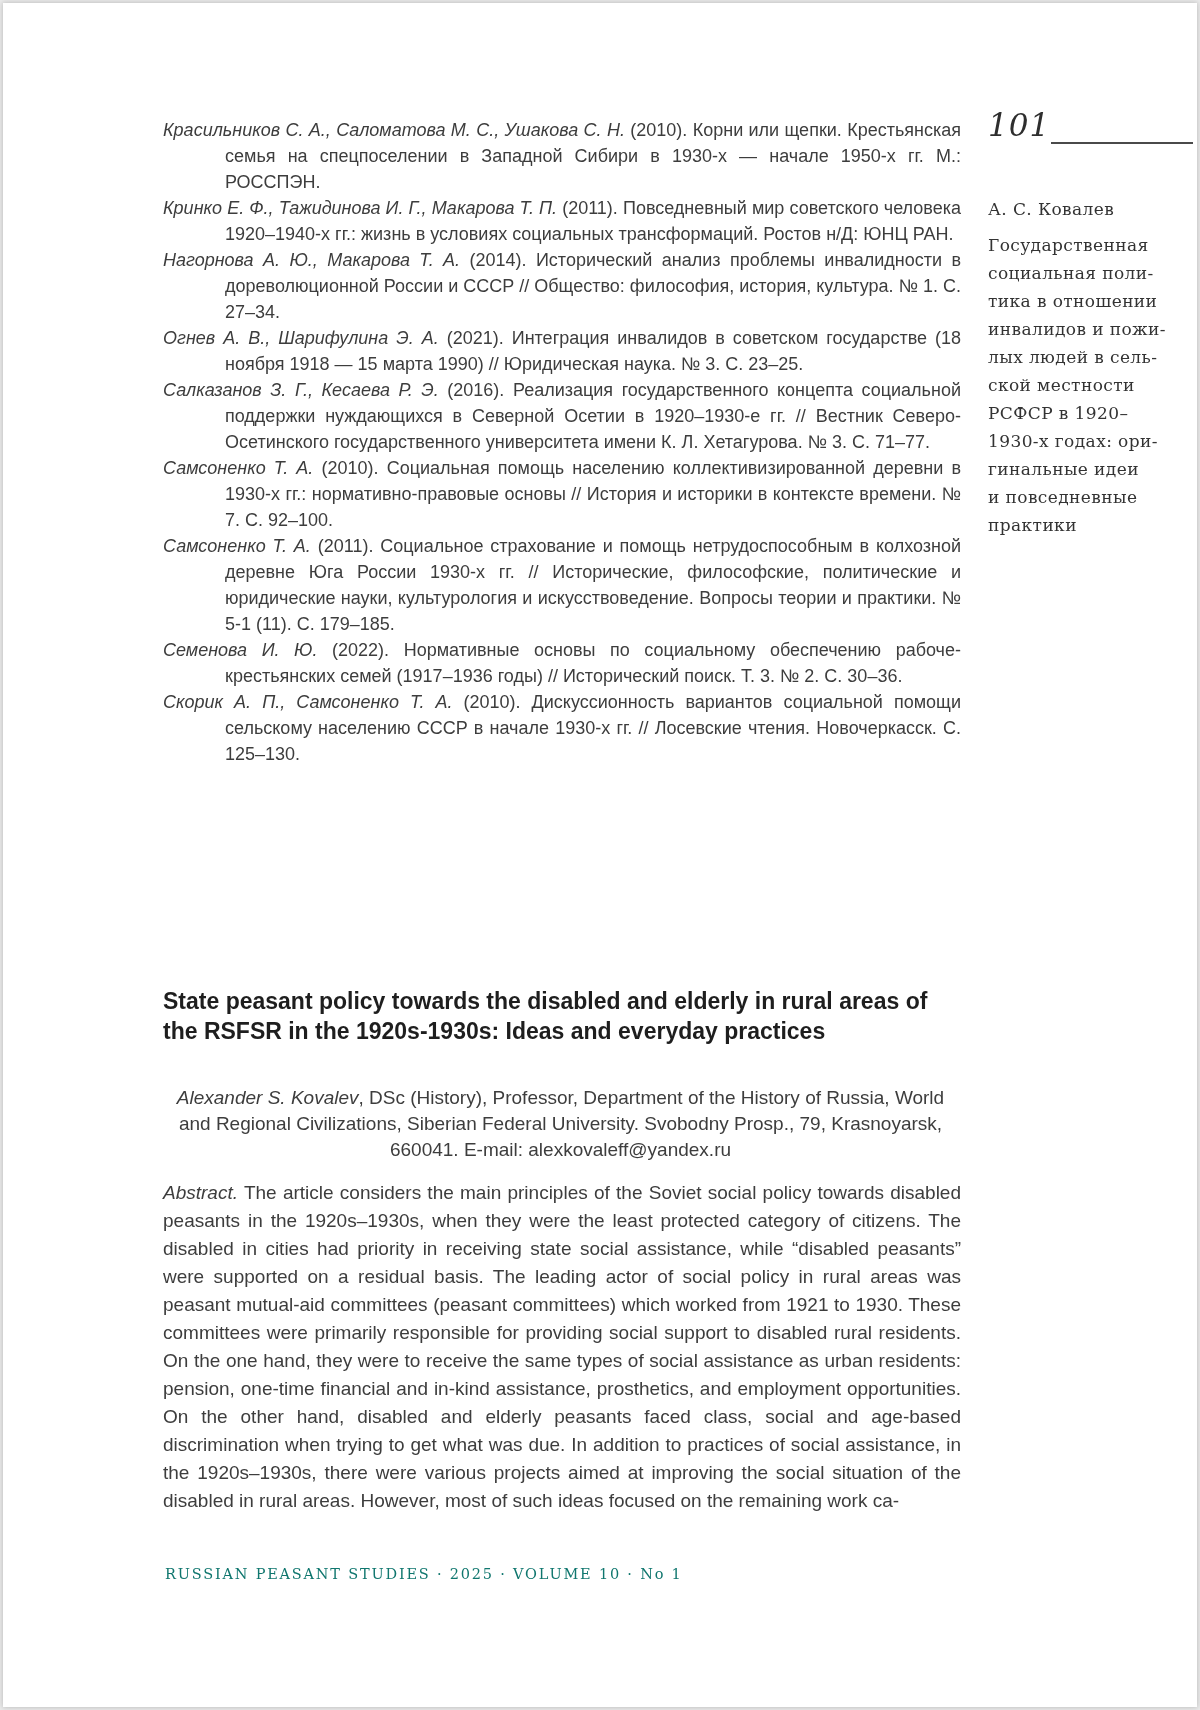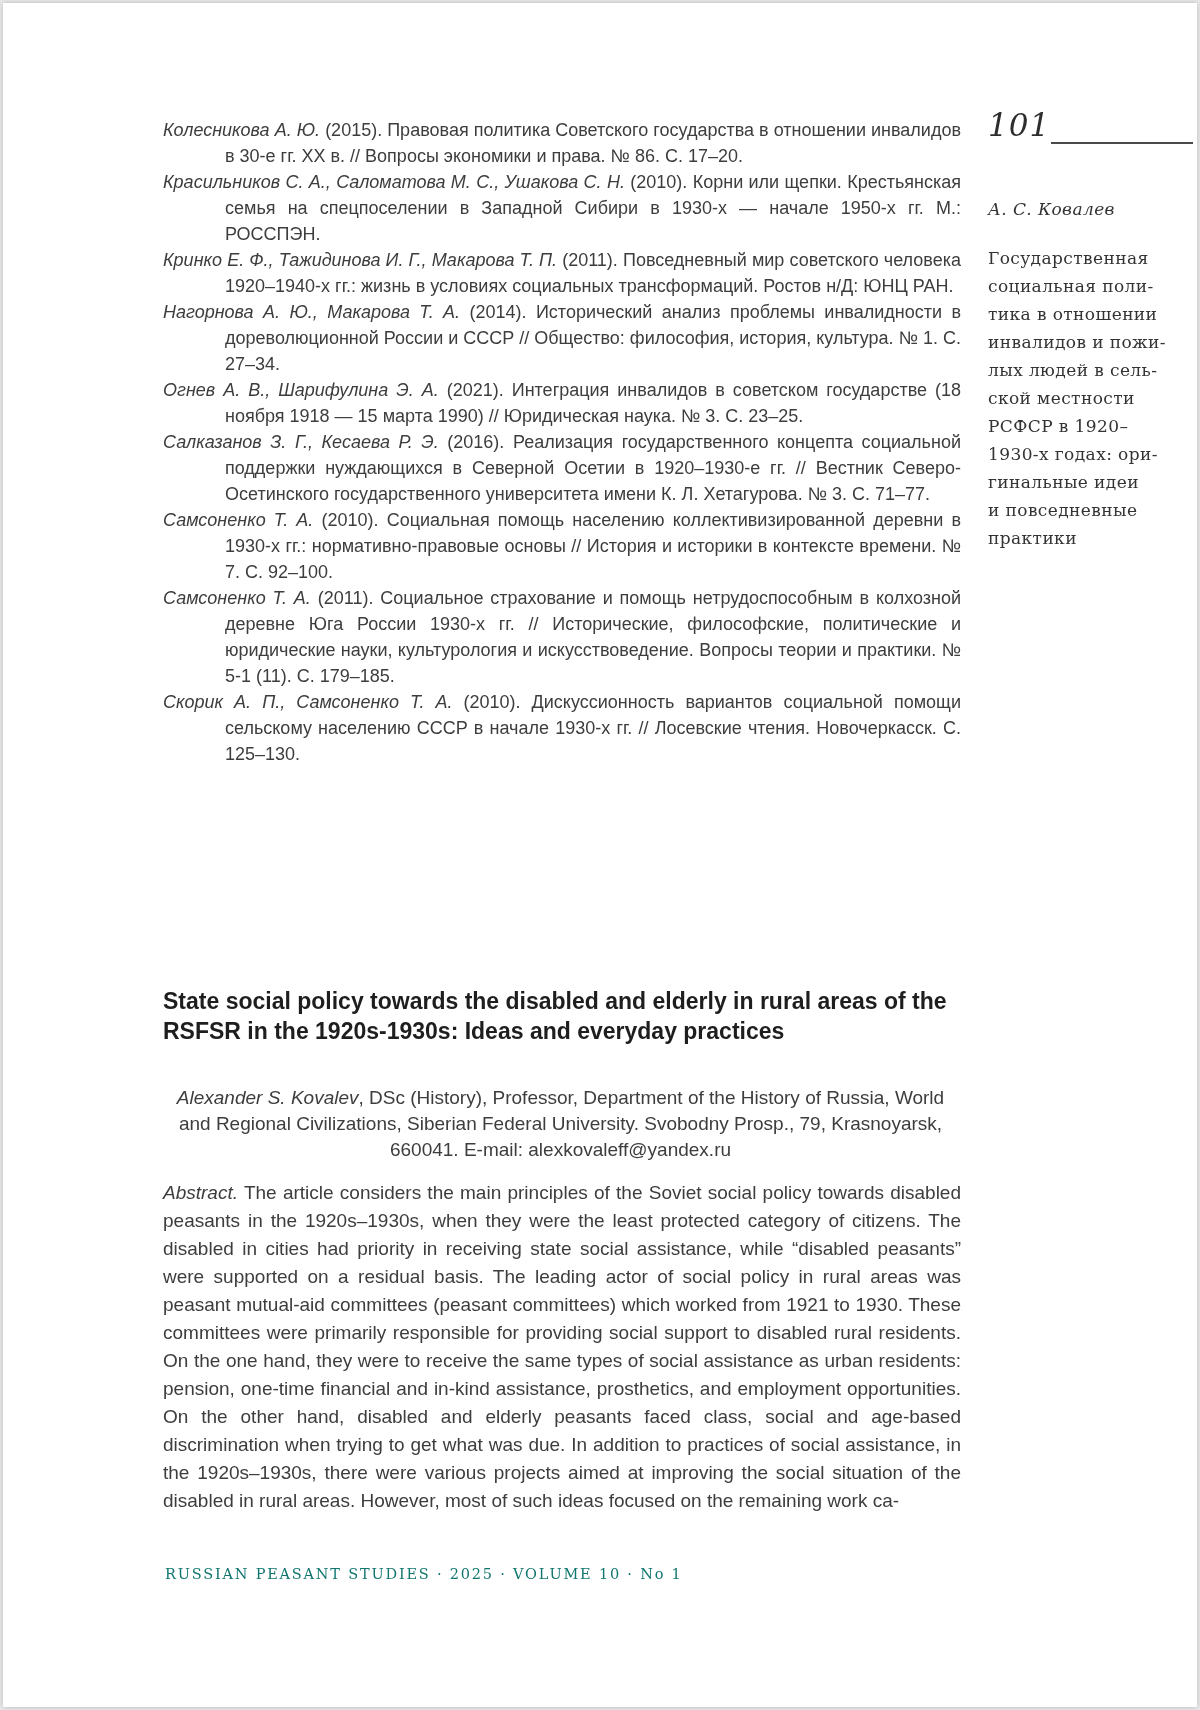--- a/index.html
+++ b/index.html
@@ -24,21 +24,21 @@
   .pagerule{
     position:absolute;left:1048px;top:139px;width:142px;
     border-top:2px solid #4a4a4a;height:0;
   }
   
   .sidebar{
     position:absolute;left:985px;top:192px;width:190px;
     font:17px/28px "DejaVu Serif",serif;
     color:#333333;letter-spacing:.4px;
   }
-  .sb-author{font-style:italic;margin-bottom:21px;white-space:nowrap;}
+  .sb-author{margin-bottom:8px;white-space:nowrap;}
   .sb-title div{white-space:nowrap;}
   
   .refs{
     position:absolute;left:160px;top:114px;width:798px;
     font:18px/26px "Liberation Sans",sans-serif;
     color:#3d3d3d;
   }
   .ref{margin:0;padding-left:62px;text-indent:-62px;text-align:justify;}
   .ref i{font-style:italic;}
   .entitle{
@@ -81,32 +81,32 @@
         <div>ской местности</div>
         <div>РСФСР в 1920–</div>
         <div>1930-х годах: ори-</div>
         <div>гинальные идеи</div>
         <div>и повседневные</div>
         <div>практики</div>
       </div>
   </aside>
 
   <section class="refs" id="refs">
-      <p class="ref"><i>Колесникова А. Ю. </i><span>(2015). Правовая политика Советского государства в отношении инвалидов в 30-е гг. XX в. // Вопросы экономики и права. № 86. С. 17–20.</span></p>
       <p class="ref"><i>Красильников С. А., Саломатова М. С., Ушакова С. Н. </i><span>(2010). Корни или щепки. Крестьянская семья на спецпоселении в Западной Сибири в 1930-х — начале 1950-х гг. М.: РОССПЭН.</span></p>
       <p class="ref"><i>Кринко Е. Ф., Тажидинова И. Г., Макарова Т. П. </i><span>(2011). Повседневный мир советского человека 1920–1940-х гг.: жизнь в условиях социальных трансформаций. Ростов н/Д: ЮНЦ РАН.</span></p>
       <p class="ref"><i>Нагорнова А. Ю., Макарова Т. А. </i><span>(2014). Исторический анализ проблемы инвалидности в дореволюционной России и СССР // Общество: философия, история, культура. № 1. С. 27–34.</span></p>
       <p class="ref"><i>Огнев А. В., Шарифулина Э. А. </i><span>(2021). Интеграция инвалидов в советском государстве (18 ноября 1918 — 15 марта 1990) // Юридическая наука. № 3. С. 23–25.</span></p>
       <p class="ref"><i>Салказанов З. Г., Кесаева Р. Э. </i><span>(2016). Реализация государственного концепта социальной поддержки нуждающихся в Северной Осетии в 1920–1930-е гг. // Вестник Северо-Осетинского государственного университета имени К. Л. Хетагурова. № 3. С. 71–77.</span></p>
       <p class="ref"><i>Самсоненко Т. А. </i><span>(2010). Социальная помощь населению коллективизированной деревни в 1930-х гг.: нормативно-правовые основы // История и историки в контексте времени. № 7. С. 92–100.</span></p>
       <p class="ref"><i>Самсоненко Т. А. </i><span>(2011). Социальное страхование и помощь нетрудоспособным в колхозной деревне Юга России 1930-х гг. // Исторические, философские, политические и юридические науки, культурология и искусствоведение. Вопросы теории и практики. № 5-1 (11). С. 179–185.</span></p>
+      <p class="ref"><i>Семенова И. Ю. </i><span>(2022). Нормативные основы по социальному обеспечению рабоче-крестьянских семей (1917–1936 годы) // Исторический поиск. Т. 3. № 2. С. 30–36.</span></p>
       <p class="ref"><i>Скорик А. П., Самсоненко Т. А. </i><span>(2010). Дискуссионность вариантов социальной помощи сельскому населению СССР в начале 1930-х гг. // Лосевские чтения. Новочеркасск. С. 125–130.</span></p>
     </section>
 
-  <h1 class="entitle">State social policy towards the disabled and elderly in rural areas of the RSFSR in the 1920s-1930s: Ideas and everyday practices</h1>
+  <h1 class="entitle">State peasant policy towards the disabled and elderly in rural areas of the RSFSR in the 1920s-1930s: Ideas and everyday practices</h1>
 
   <p class="authorinfo"><i>Alexander S. Kovalev</i><span>, DSc (History), Professor, Department of the History of Russia, World and Regional Civilizations, Siberian Federal University. Svobodny Prosp., 79, Krasnoyarsk, 660041. E-mail: alexkovaleff@yandex.ru</span></p>
 
   <p class="abstract"><i>Abstract.</i><span> The article considers the main principles of the Soviet social policy towards disabled peasants in the 1920s–1930s, when they were the least protected category of citizens. The disabled in cities had priority in receiving state social assistance, while “disabled peasants” were supported on a residual basis. The leading actor of social policy in rural areas was peasant mutual-aid committees (peasant committees) which worked from 1921 to 1930. These committees were primarily responsible for providing social support to disabled rural residents. On the one hand, they were to receive the same types of social assistance as urban residents: pension, one-time financial and in-kind assistance, prosthetics, and employment opportunities. On the other hand, disabled and elderly peasants faced class, social and age-based discrimination when trying to get what was due. In addition to practices of social assistance, in the 1920s–1930s, there were various projects aimed at improving the social situation of the disabled in rural areas. However, most of such ideas focused on the remaining work ca-</span></p>
 
   <footer class="pagefoot">RUSSIAN PEASANT STUDIES · 2025 · VOLUME 10 · No 1</footer>
 
 </div>
 
 </body></html>

